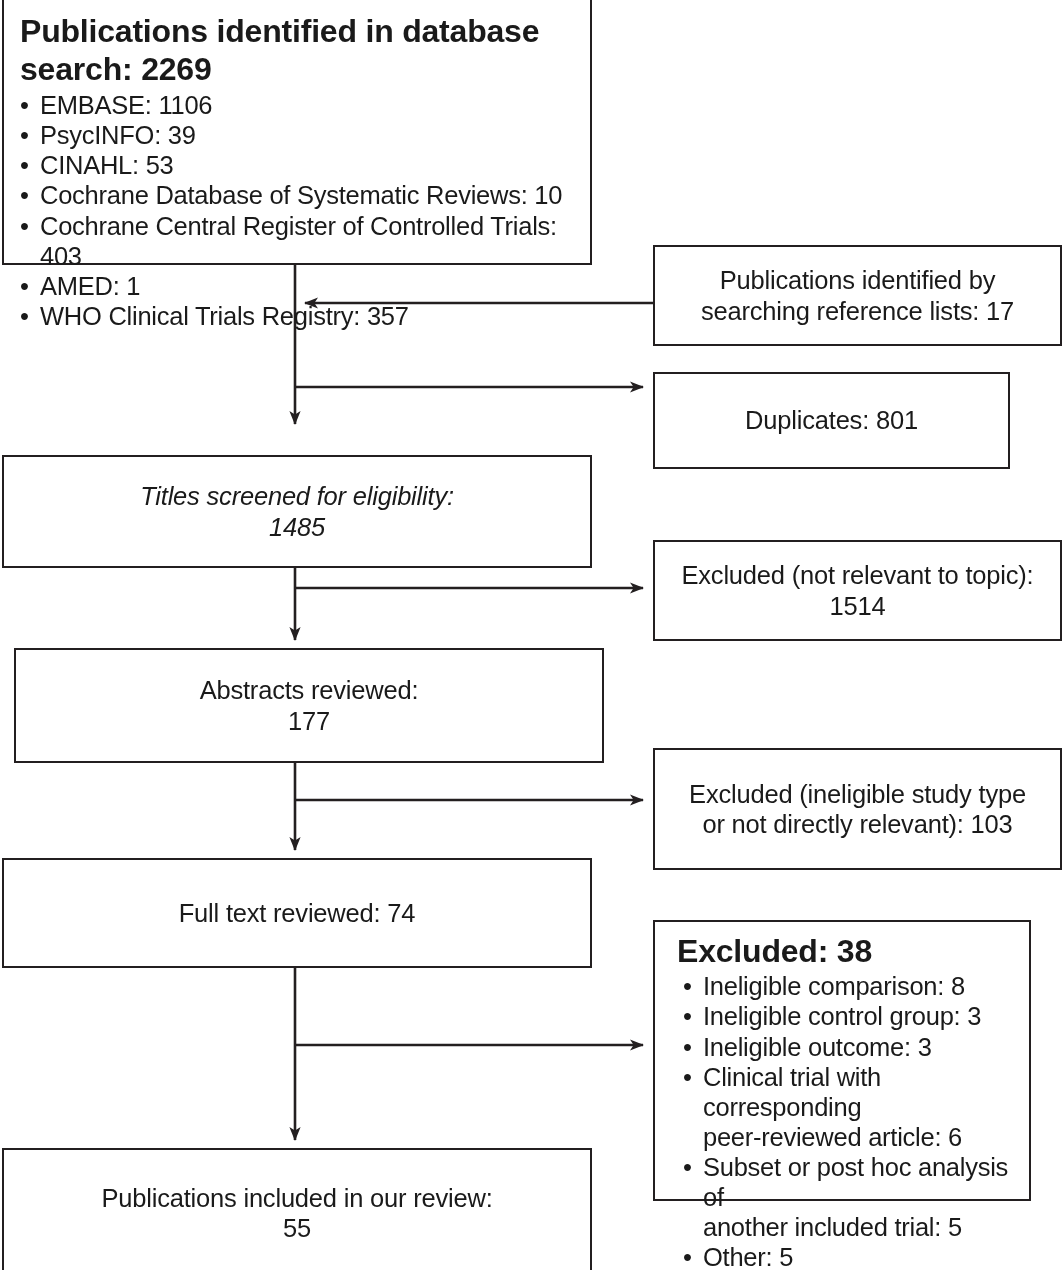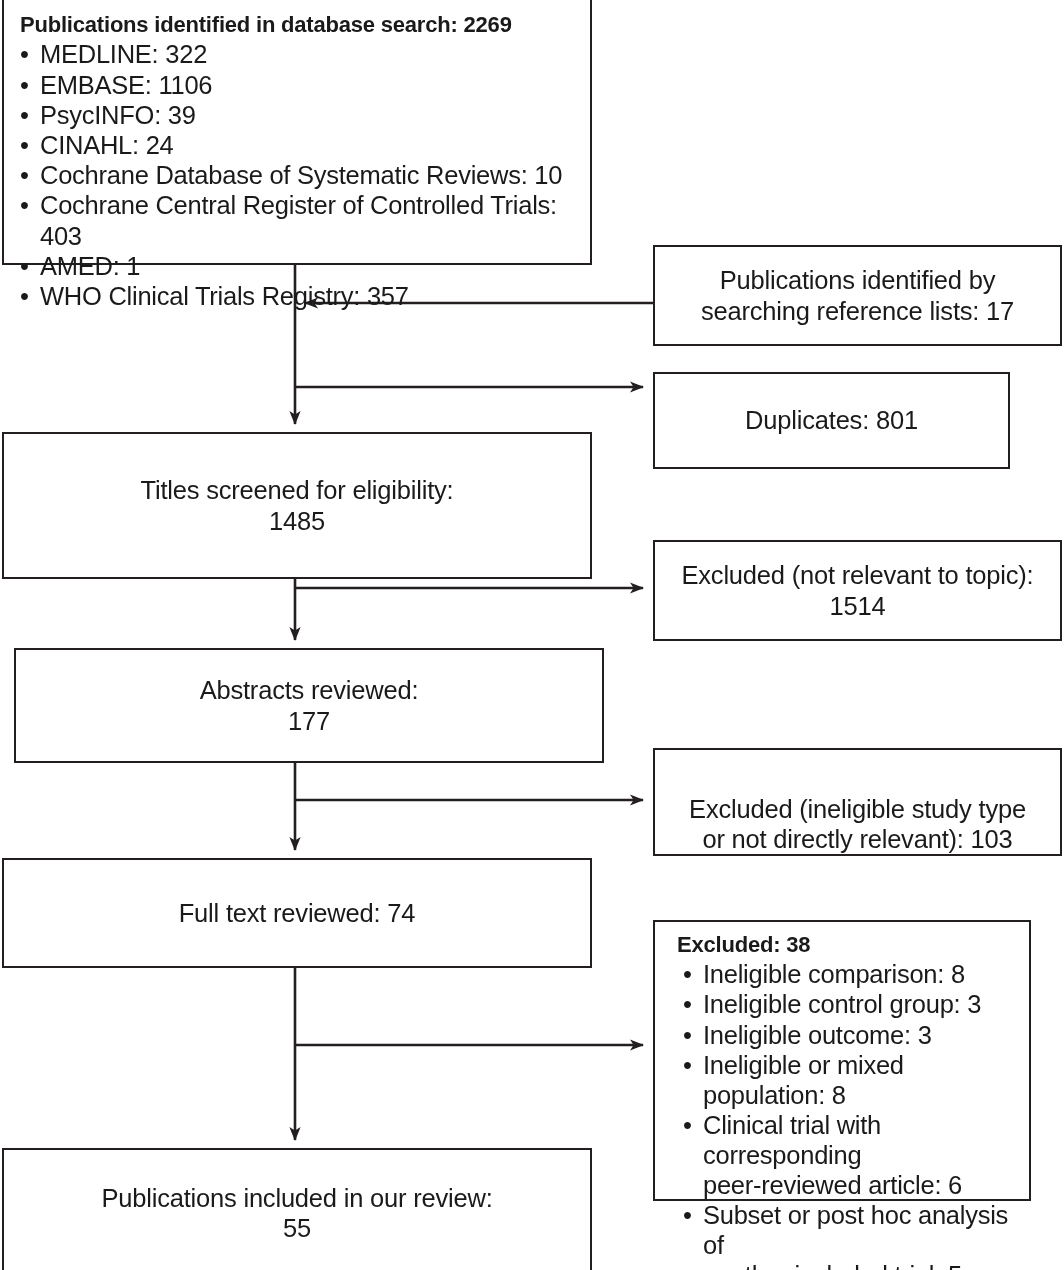--- a/index.html
+++ b/index.html
@@ -48,21 +48,21 @@
     text-align: center;
     font-size: 25.5px;
     line-height: 1.18;
     letter-spacing: -0.2px;
     white-space: pre-line;
   }
   .list-box-inner {
     padding: 12px 8px 8px 26px;
   }
   .list-title {
-    font-size: 22px;
+    font-size: 32px;
     line-height: 1.2;
     font-weight: 600;
     letter-spacing: -0.2px;
     margin-bottom: 1px;
   }
   ul.bullets {
     list-style: none;
     margin: 0;
     padding: 0;
   }
@@ -129,33 +129,32 @@
       <line x1="295" y1="968" x2="295" y2="1140" marker-end="url(#arrow-down)"></line>
 
       <line x1="295" y1="1045" x2="643" y2="1045" marker-end="url(#arrow-right)"></line>
     </g>
   </svg>
 
   <div class="box box-left-align" id="box-database-search" style="left:2px; top:-8px; width:590px; height:273px;">
     <div class="box-inner list-box-inner" style="padding:18px 8px 8px 16px;">
       <div class="list-title">Publications identified in database search: 2269</div>
       <ul class="bullets">
-        <li>MEDLINE: 322</li>
         <li>EMBASE: 1106</li>
         <li>PsycINFO: 39</li>
-        <li>CINAHL: 24</li>
+        <li>CINAHL: 53</li>
         <li>Cochrane Database of Systematic Reviews: 10</li>
         <li>Cochrane Central Register of Controlled Trials: 403</li>
         <li>AMED: 1</li>
         <li>WHO Clinical Trials Registry: 357</li>
       </ul>
     </div>
   </div>
 
-  <div class="box" id="box-titles-screened" style="left:2px; top:432px; width:590px; height:147px;">
+  <div class="box" id="box-titles-screened" style="left:2px; top:455px; width:590px; height:113px;font-style:italic;">
     <div class="box-inner">
       <div class="centered-text">Titles screened for eligibility:
 1485</div>
     </div>
   </div>
 
   <div class="box" id="box-abstracts-reviewed" style="left:14px; top:648px; width:590px; height:115px;">
     <div class="box-inner">
       <div class="centered-text">Abstracts reviewed:
 177</div>
@@ -188,35 +187,34 @@
     </div>
   </div>
 
   <div class="box" id="box-excluded-not-relevant" style="left:653px; top:540px; width:409px; height:101px;">
     <div class="box-inner">
       <div class="centered-text">Excluded (not relevant to topic):
 1514</div>
     </div>
   </div>
 
-  <div class="box" id="box-excluded-ineligible-type" style="left:653px; top:748px; width:409px; height:108px;align-items:flex-end;">
+  <div class="box" id="box-excluded-ineligible-type" style="left:653px; top:748px; width:409px; height:122px;">
     <div class="box-inner">
       <div class="centered-text">Excluded (ineligible study type
 or not directly relevant): 103</div>
     </div>
   </div>
 
   <div class="box box-left-align" id="box-excluded-detail" style="left:653px; top:920px; width:378px; height:281px;">
     <div class="box-inner list-box-inner">
       <div class="list-title">Excluded: 38</div>
       <ul class="bullets">
         <li>Ineligible comparison: 8</li>
         <li>Ineligible control group: 3</li>
         <li>Ineligible outcome: 3</li>
-        <li>Ineligible or mixed population: 8</li>
         <li style="white-space:pre-line;">Clinical trial with corresponding
 peer-reviewed article: 6</li>
         <li style="white-space:pre-line;">Subset or post hoc analysis of
 another included trial: 5</li>
         <li>Other: 5</li>
       </ul>
     </div>
   </div>
 
 </div>

